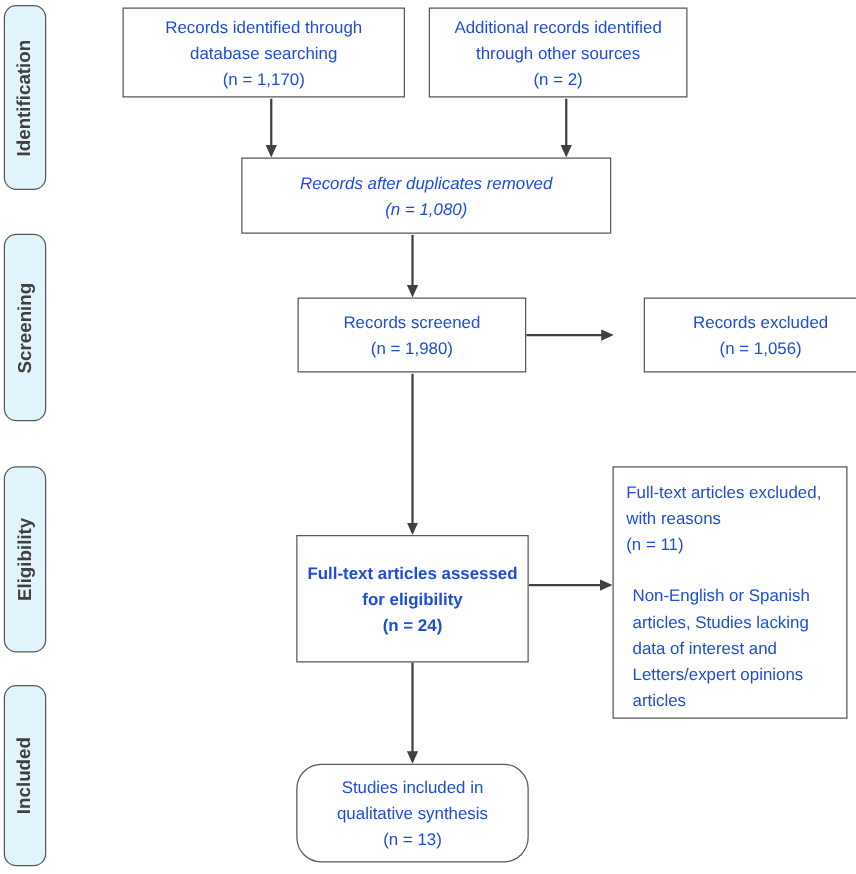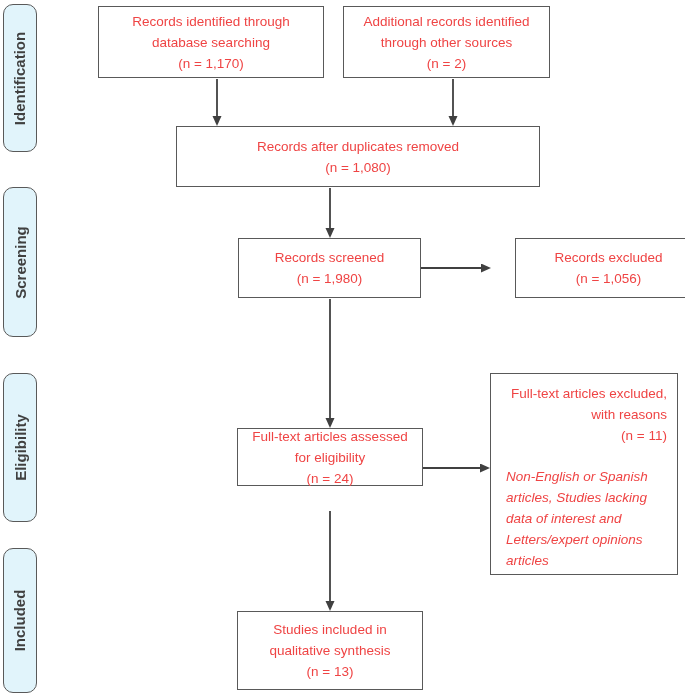--- a/index.html
+++ b/index.html
@@ -22,58 +22,58 @@
     position: absolute;
     box-sizing: border-box;
     border: 1.6px solid #595959;
     background: #ffffff;
     display: flex;
     align-items: center;
     justify-content: center;
     text-align: center;
     font-size: 13.5px;
     line-height: 21px;
-    color: #ef4444;
+    color: #1d4ed8;
   }
   .box-text { white-space: pre-line; }
   .box.multi {
     flex-direction: column;
     align-items: stretch;
     justify-content: flex-start;
     padding: 9px 10px;
     gap: 20px;
   }
-  .box.multi .center { text-align: right; }
-  .box.multi .left  { text-align: left; padding-left: 5px; font-style: italic; }
+  .box.multi .center { text-align: left; }
+  .box.multi .left  { text-align: left; padding-left: 5px; }
   .stage {
     position: absolute;
     box-sizing: border-box;
     border: 1.6px solid #595959;
     border-radius: 10px;
     background: #e1f4fb;
     display: flex;
     align-items: center;
     justify-content: center;
   }
   .stage .vtext {
     transform: rotate(-90deg);
     white-space: nowrap;
     font-size: 15px;
     font-weight: bold;
     color: #404040;
   }
   
   #box-records-identified { left: 98px;  top: 6px;   width: 226px; height: 72px; }
   #box-additional-records { left: 343px; top: 6px;   width: 207px; height: 72px; }
-  #box-after-duplicates   { left: 176px; top: 126px; width: 364px; height: 61px; }
+  #box-after-duplicates   { left: 193px; top: 126px; width: 296px; height: 61px; font-style: italic; }
   #box-records-screened   { left: 238px; top: 238px; width: 183px; height: 60px; }
   #box-records-excluded   { left: 515px; top: 238px; width: 187px; height: 60px; }
-  #box-fulltext-assessed  { left: 237px; top: 428px; width: 186px; height: 58px; }
+  #box-fulltext-assessed  { left: 237px; top: 428px; width: 186px; height: 102px; font-weight: bold; }
   #box-fulltext-excluded  { left: 490px; top: 373px; width: 188px; height: 202px; }
-  #box-studies-included   { left: 237px; top: 611px; width: 186px; height: 79px; }
+  #box-studies-included   { left: 237px; top: 611px; width: 186px; height: 79px; border-radius: 20px; }
   
   #stage-identification { left: 3px; top: 4px;   width: 34px; height: 148px; }
   #stage-screening      { left: 3px; top: 187px; width: 34px; height: 150px; }
   #stage-eligibility    { left: 3px; top: 373px; width: 34px; height: 149px; }
   #stage-included       { left: 3px; top: 548px; width: 34px; height: 145px; }
 </style>
 </head>
 <body>
 
 <div class="canvas">

